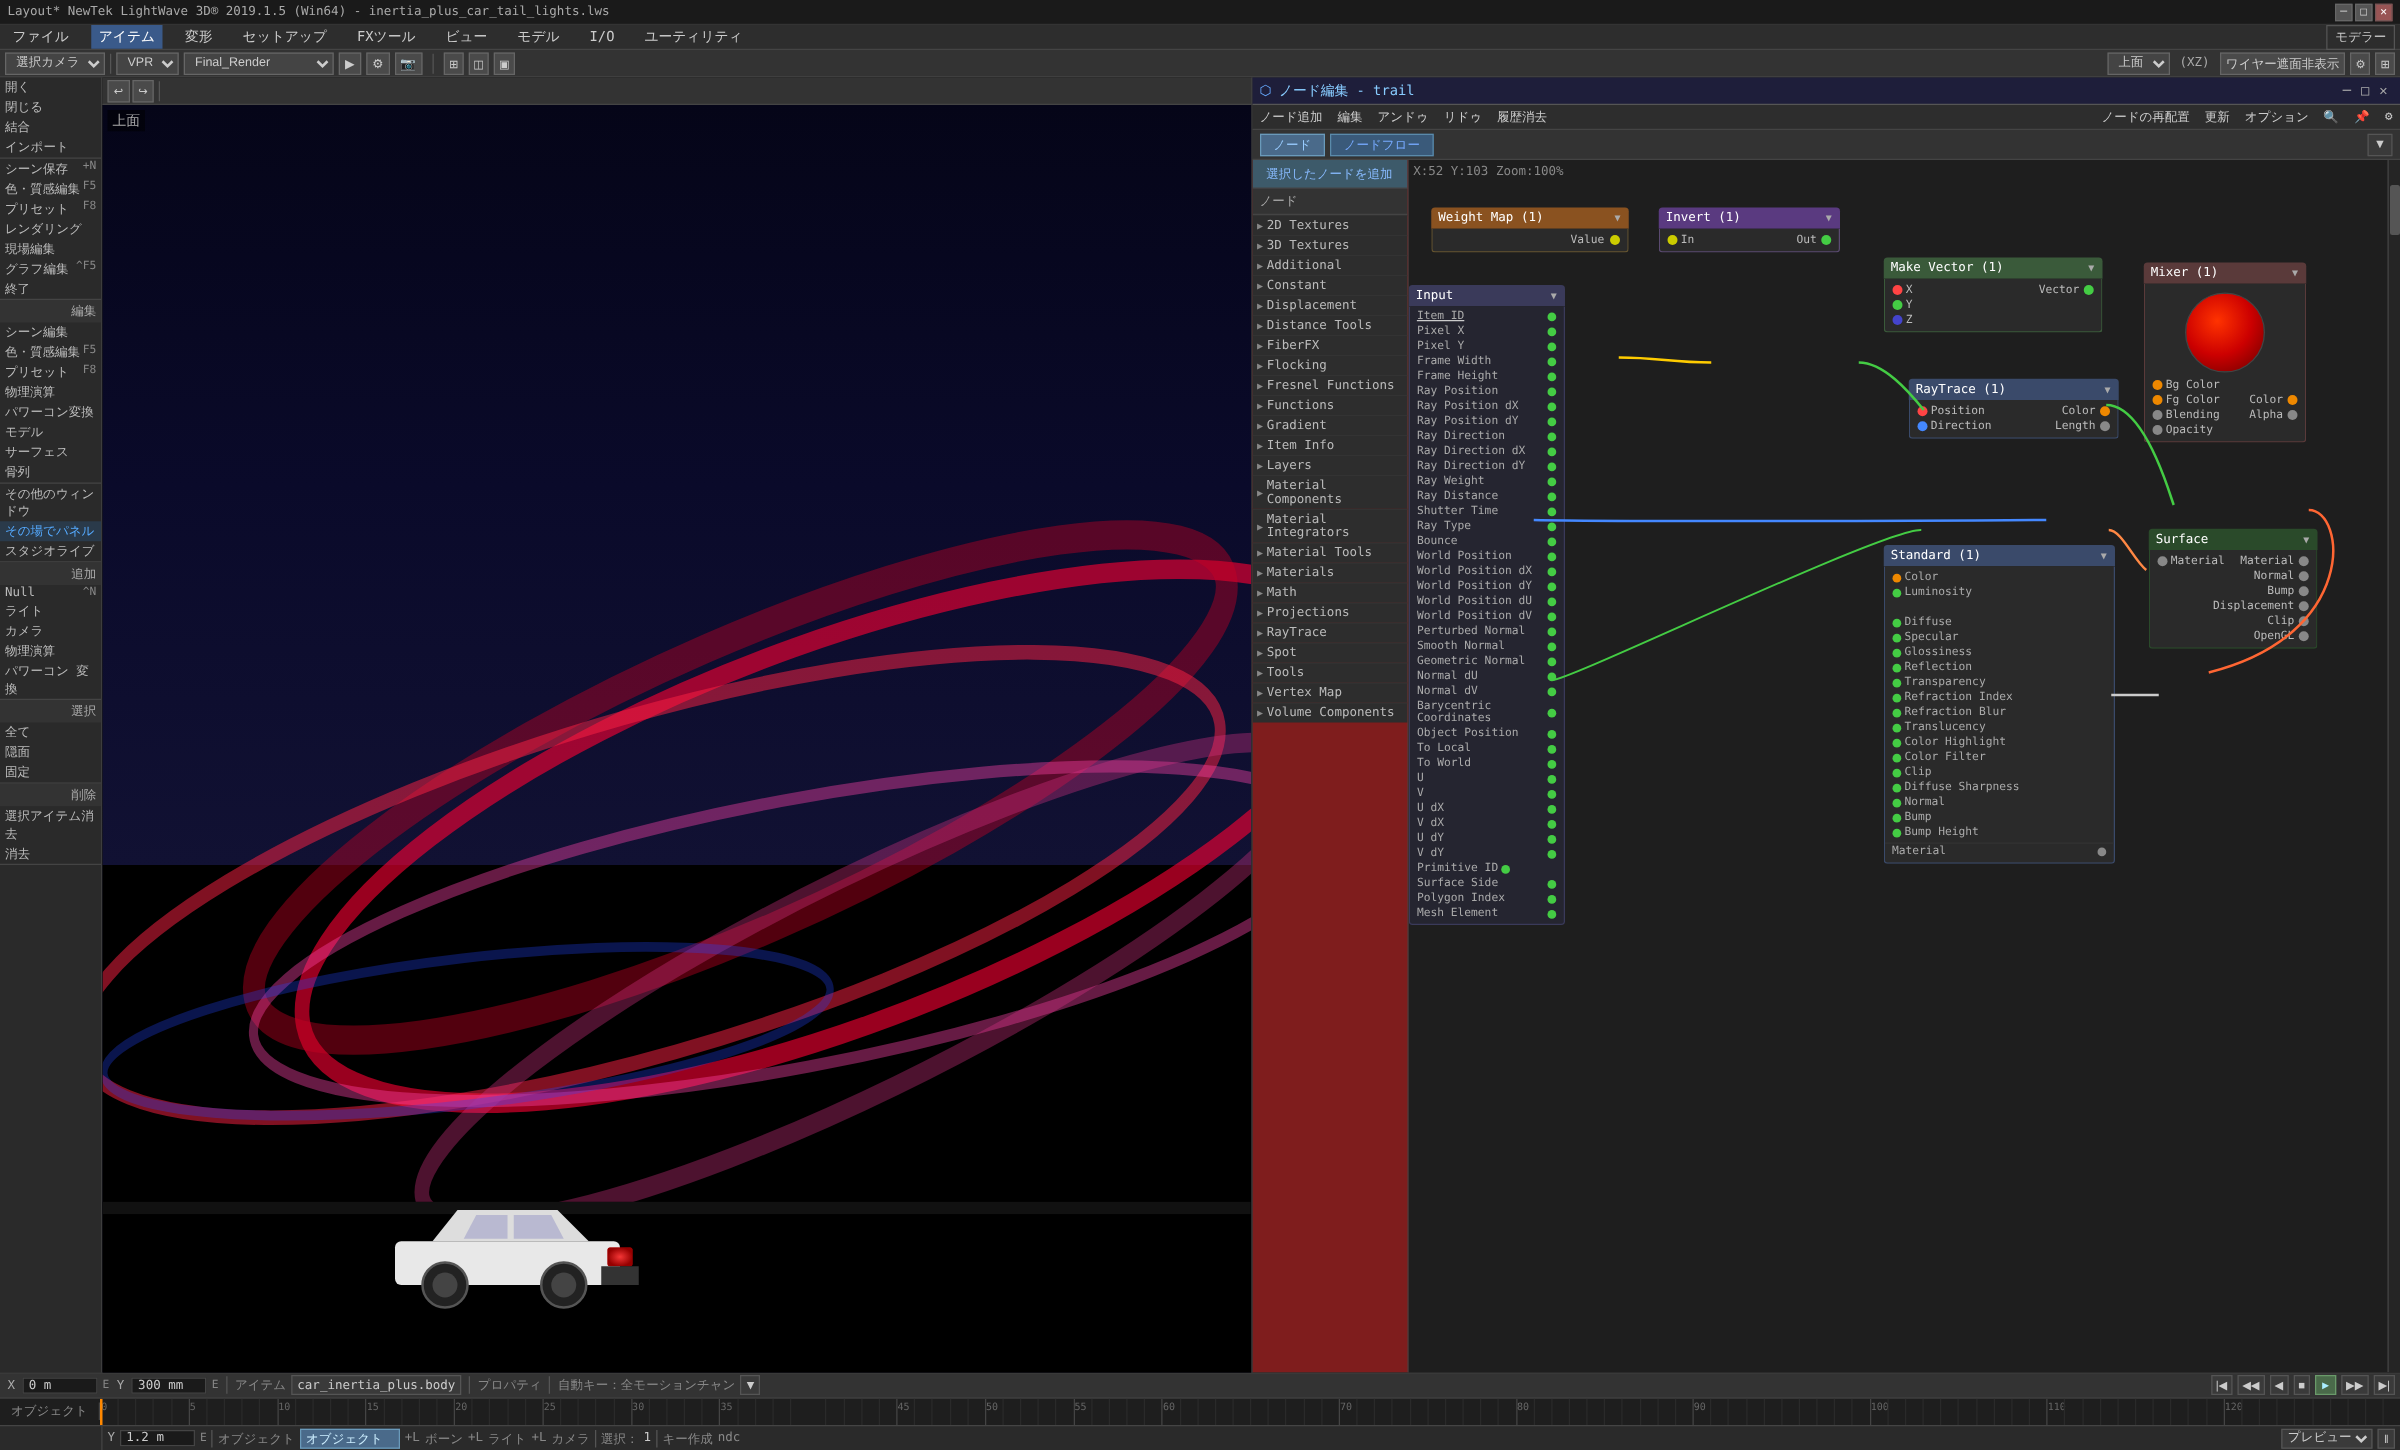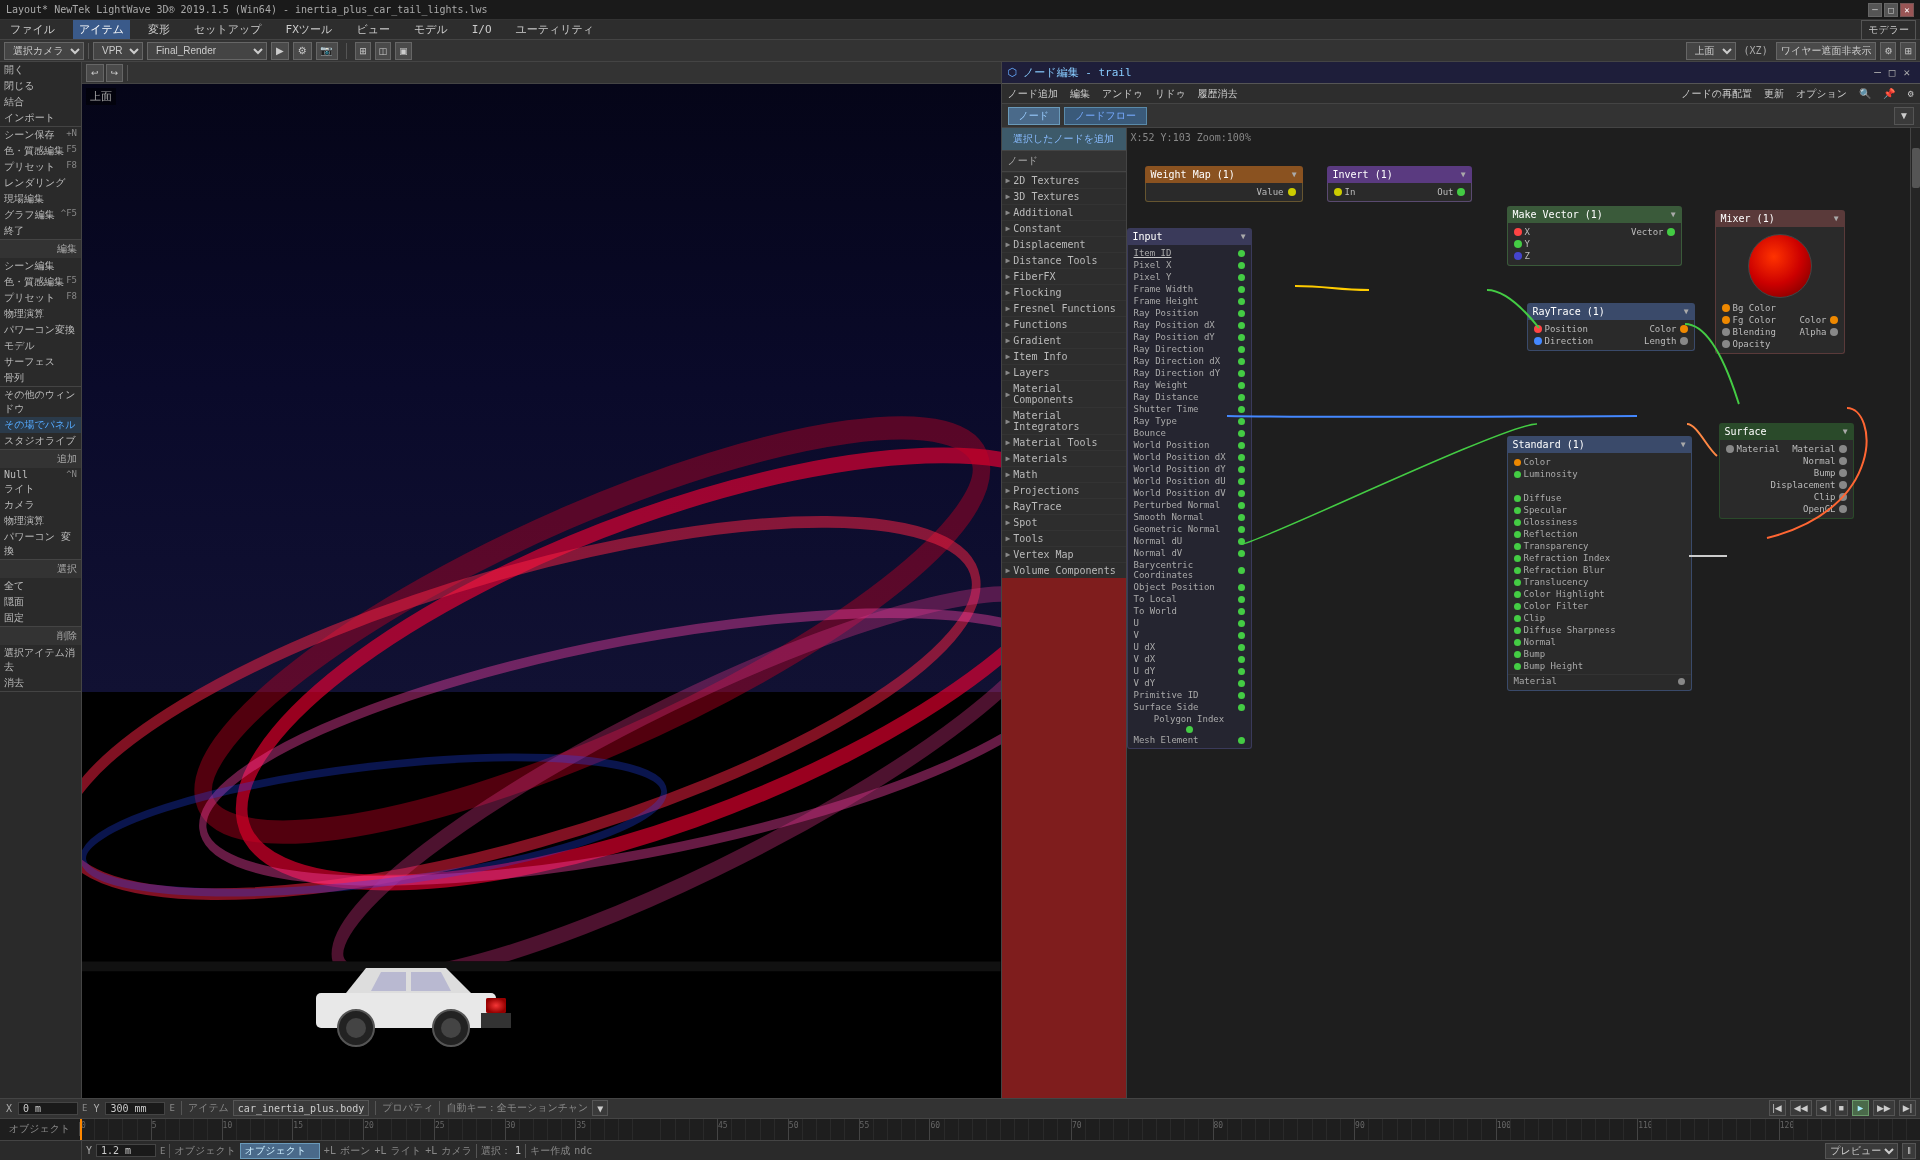--- a/index.html
+++ b/index.html
@@ -685,29 +685,29 @@
                   <span style="width:7px;height:7px;border-radius:50%;background:#44cc44;display:inline-block;flex-shrink:0;"></span>
                 </div>
                 <div style="display: flex; align-items: center; justify-content: space-between; padding: 1px 6px; gap: 2px;">
                   <span style="font-size:9px;color:#aaa;">U dY</span>
                   <span style="width:7px;height:7px;border-radius:50%;background:#44cc44;display:inline-block;flex-shrink:0;"></span>
                 </div>
                 <div style="display: flex; align-items: center; justify-content: space-between; padding: 1px 6px; gap: 2px;">
                   <span style="font-size:9px;color:#aaa;">V dY</span>
                   <span style="width:7px;height:7px;border-radius:50%;background:#44cc44;display:inline-block;flex-shrink:0;"></span>
                 </div>
-                <div style="display: flex; align-items: center; justify-content: space-between; padding: 1px 6px; gap: 2px;">
+                <div style="display: flex; align-items: center; padding: 1px 6px; gap: 2px;">
                   <span style="font-size:9px;color:#aaa;">Primitive ID</span>
                   <span style="width:7px;height:7px;border-radius:50%;background:#44cc44;display:inline-block;flex-shrink:0;"></span>
                 </div>
                 <div style="display: flex; align-items: center; justify-content: space-between; padding: 1px 6px; gap: 2px;">
                   <span style="font-size:9px;color:#aaa;">Surface Side</span>
                   <span style="width:7px;height:7px;border-radius:50%;background:#44cc44;display:inline-block;flex-shrink:0;"></span>
                 </div>
-                <div style="display: flex; align-items: center; justify-content: space-between; padding: 1px 6px; gap: 2px; flex-direction: column;">
+                <div style="display: flex; align-items: center; justify-content: space-between; padding: 1px 6px; gap: 2px;">
                   <span style="font-size:9px;color:#aaa;">Polygon Index</span>
                   <span style="width:7px;height:7px;border-radius:50%;background:#44cc44;display:inline-block;flex-shrink:0;"></span>
                 </div>
                 <div style="display: flex; align-items: center; justify-content: space-between; padding: 1px 6px; gap: 2px;">
                   <span style="font-size:9px;color:#aaa;">Mesh Element</span>
                   <span style="width:7px;height:7px;border-radius:50%;background:#44cc44;display:inline-block;flex-shrink:0;"></span>
                 </div>
               </div>
           </div>
         </div>

